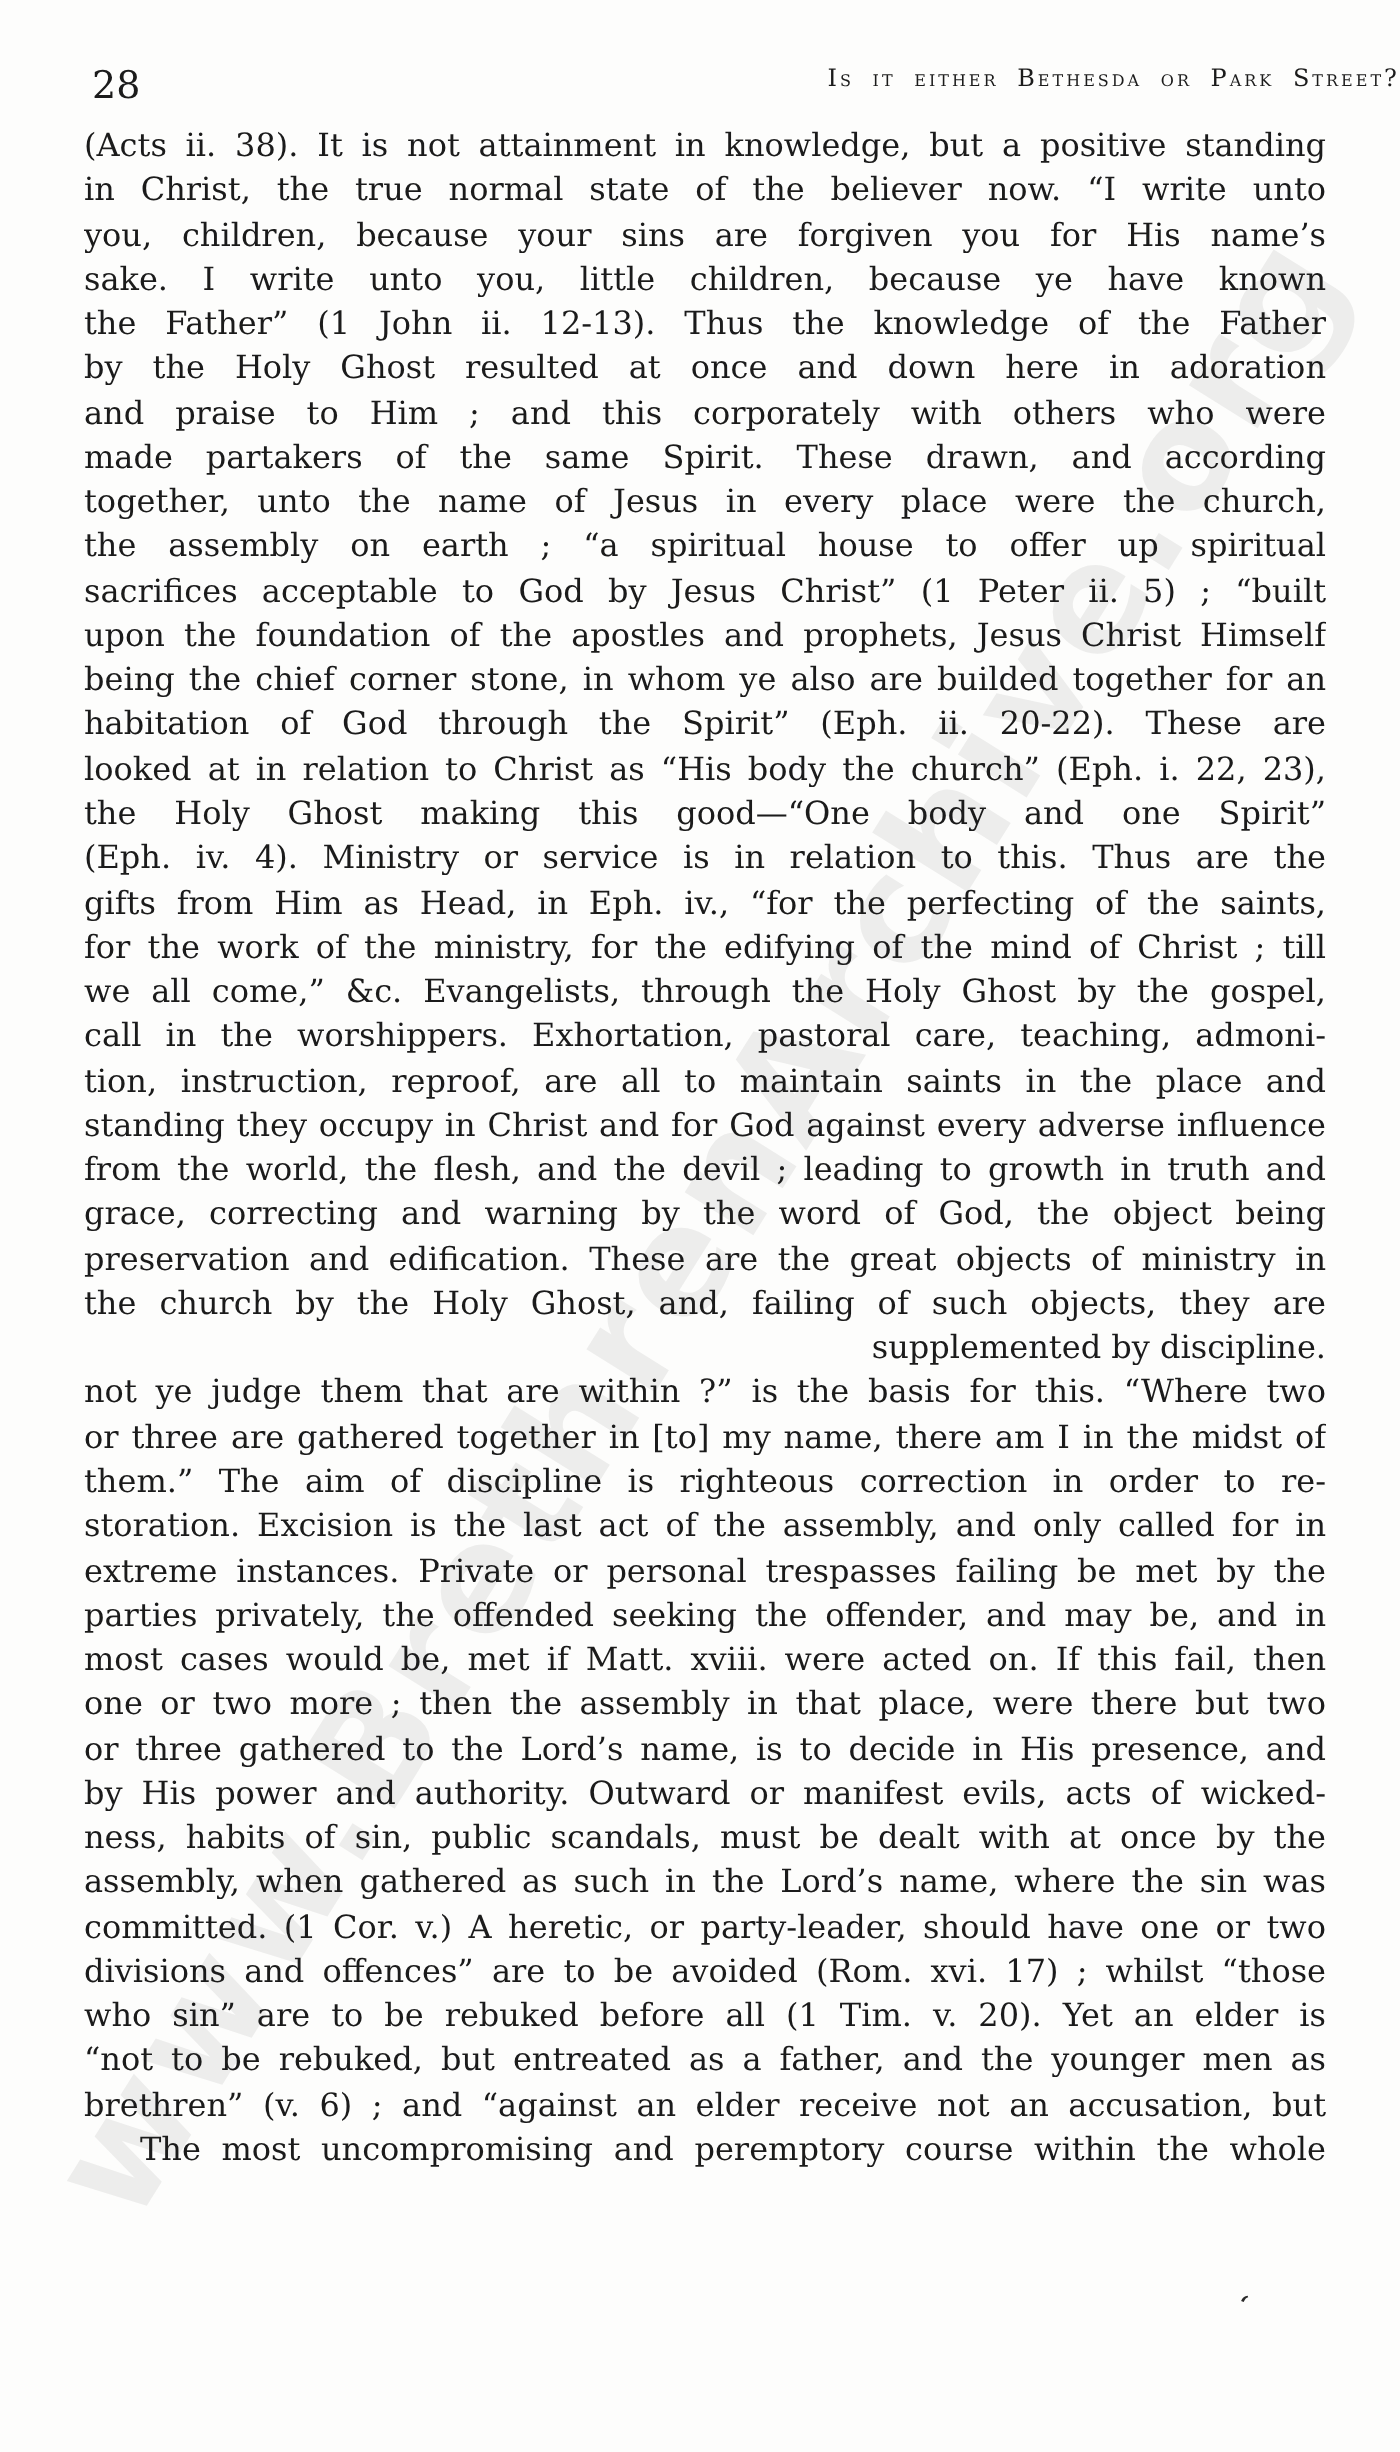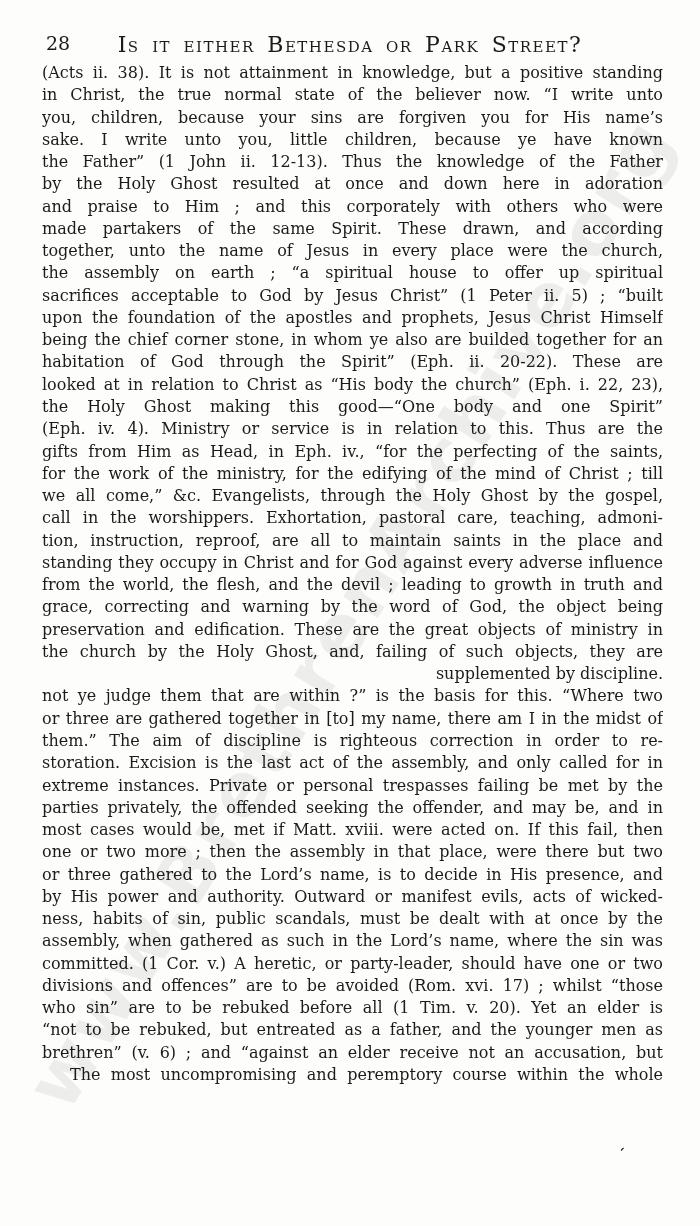--- a/index.html
+++ b/index.html
@@ -40,23 +40,23 @@
     height: 28px;
   }
   .page-number {
     position: absolute;
     left: 46px;
     top: 2px;
     font-size: 19px;
   }
   .header-title {
     width: 100%;
-    text-align: center;
+    text-align: right;
     font-variant: small-caps;
-    font-size: 22px;
+    font-size: 12px;
     letter-spacing: 1.5px;
     word-spacing: 4px;
     padding-top: 2px;
   }
   .page-body {
     position: absolute;
     top: 62px;
     left: 42px;
     width: 621px;
     font-size: 16px;

